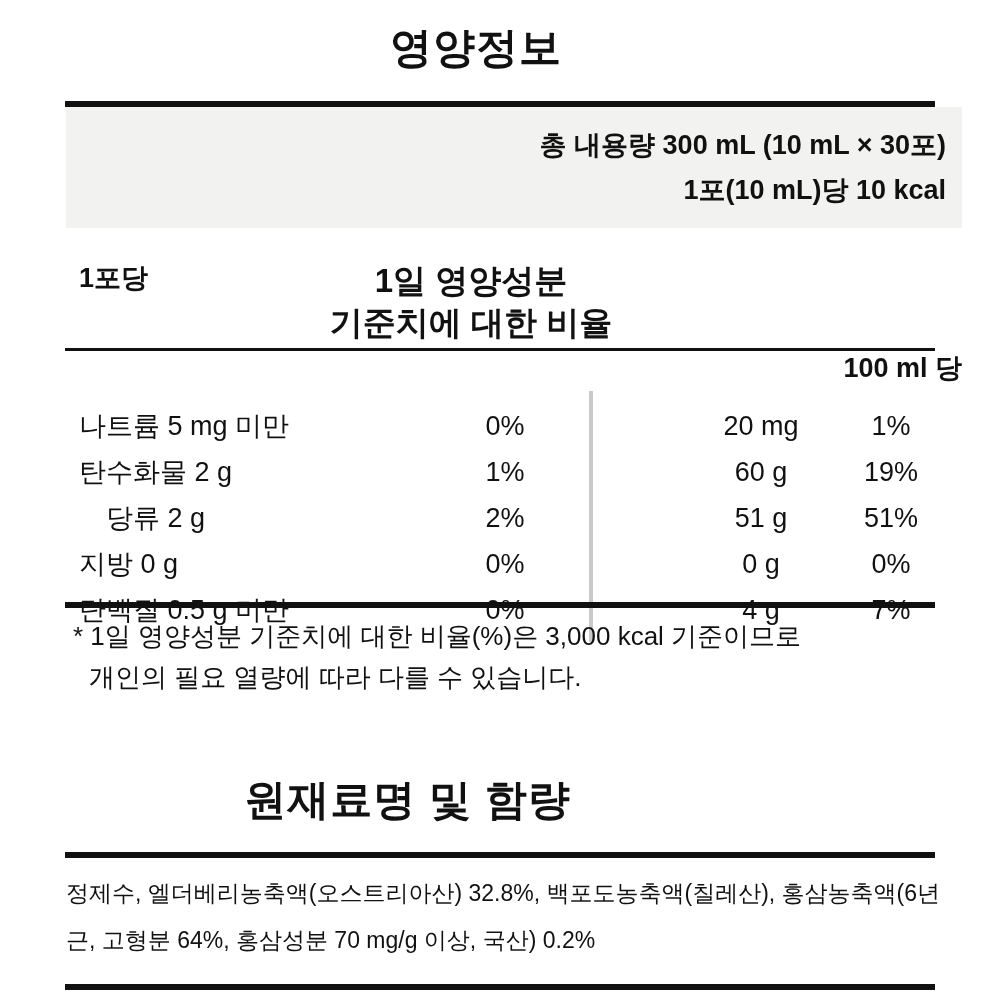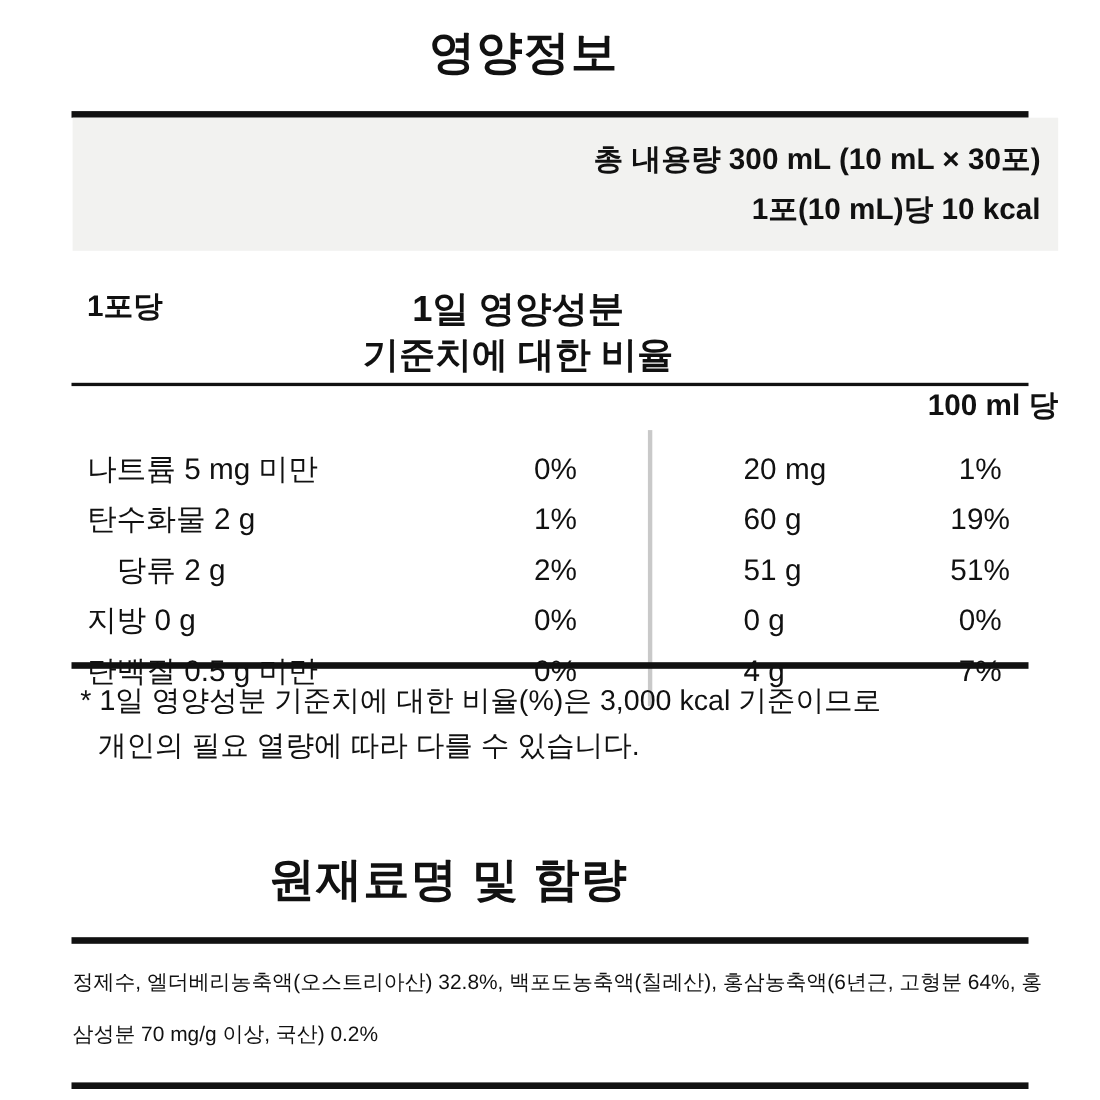--- a/index.html
+++ b/index.html
@@ -80,21 +80,21 @@
   .nrow {
     display: grid;
     grid-template-columns: 335px 208px 67px 170px 90px;
     height: 46px;
     align-items: center;
     font-size: 27px;
   }
   .nrow .label { padding-left: 13px; }
   .nrow.indent .label { padding-left: 40px; }
   .nrow .pct1 { text-align: center; }
-  .nrow .amount { text-align: left; }
+  .nrow .amount { text-align: center; }
   .nrow .pct2 { text-align: center; }
 
   .footnote {
     top: 616px;
     font-size: 26px;
     line-height: 41px;
   }
   .footnote .line1 { padding-left: 7px; }
   .footnote .line2 { padding-left: 23px; }
 
@@ -102,21 +102,21 @@
     position: absolute;
     top: 772px; left: 0; width: 815px;
     text-align: center;
     font-size: 42px;
     font-weight: 800;
     letter-spacing: 1px;
   }
 
   .ingredients-text {
     top: 870px;
-    font-size: 19px;
+    font-size: 23px;
     line-height: 47px;
   }
 </style>
 </head>
 <body style="--text: #111111; --rule: #111111; --divider: #c9c9c9; --summary_bg: #f2f2f0;">
 
 <div class="sheet">
 
   <div class="page-title">영양정보</div>
 

